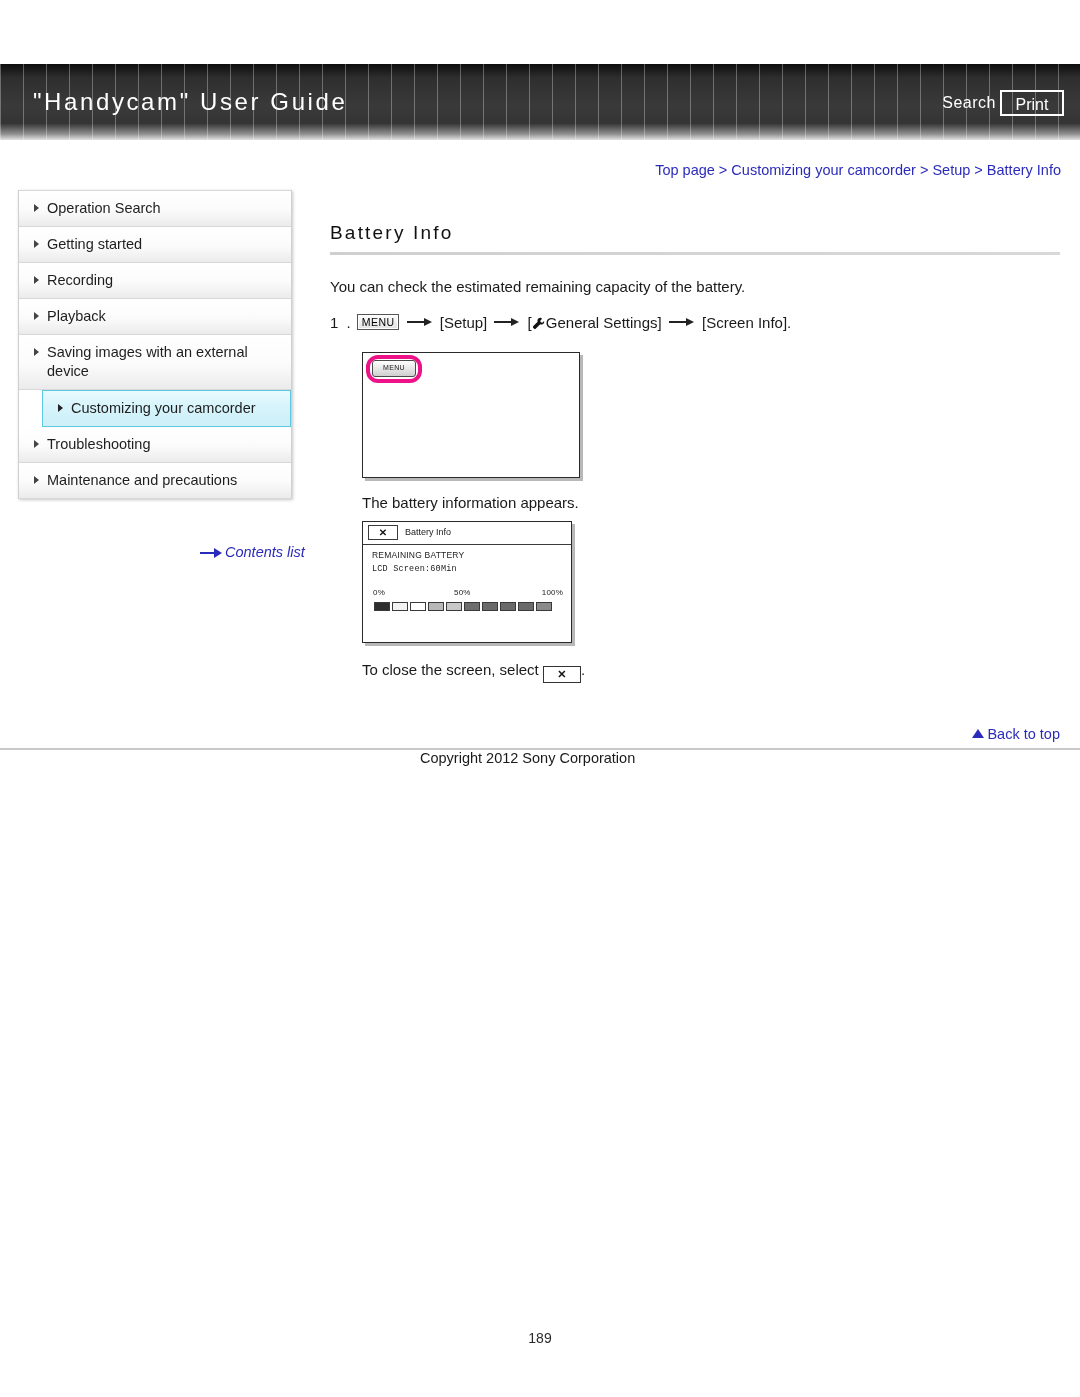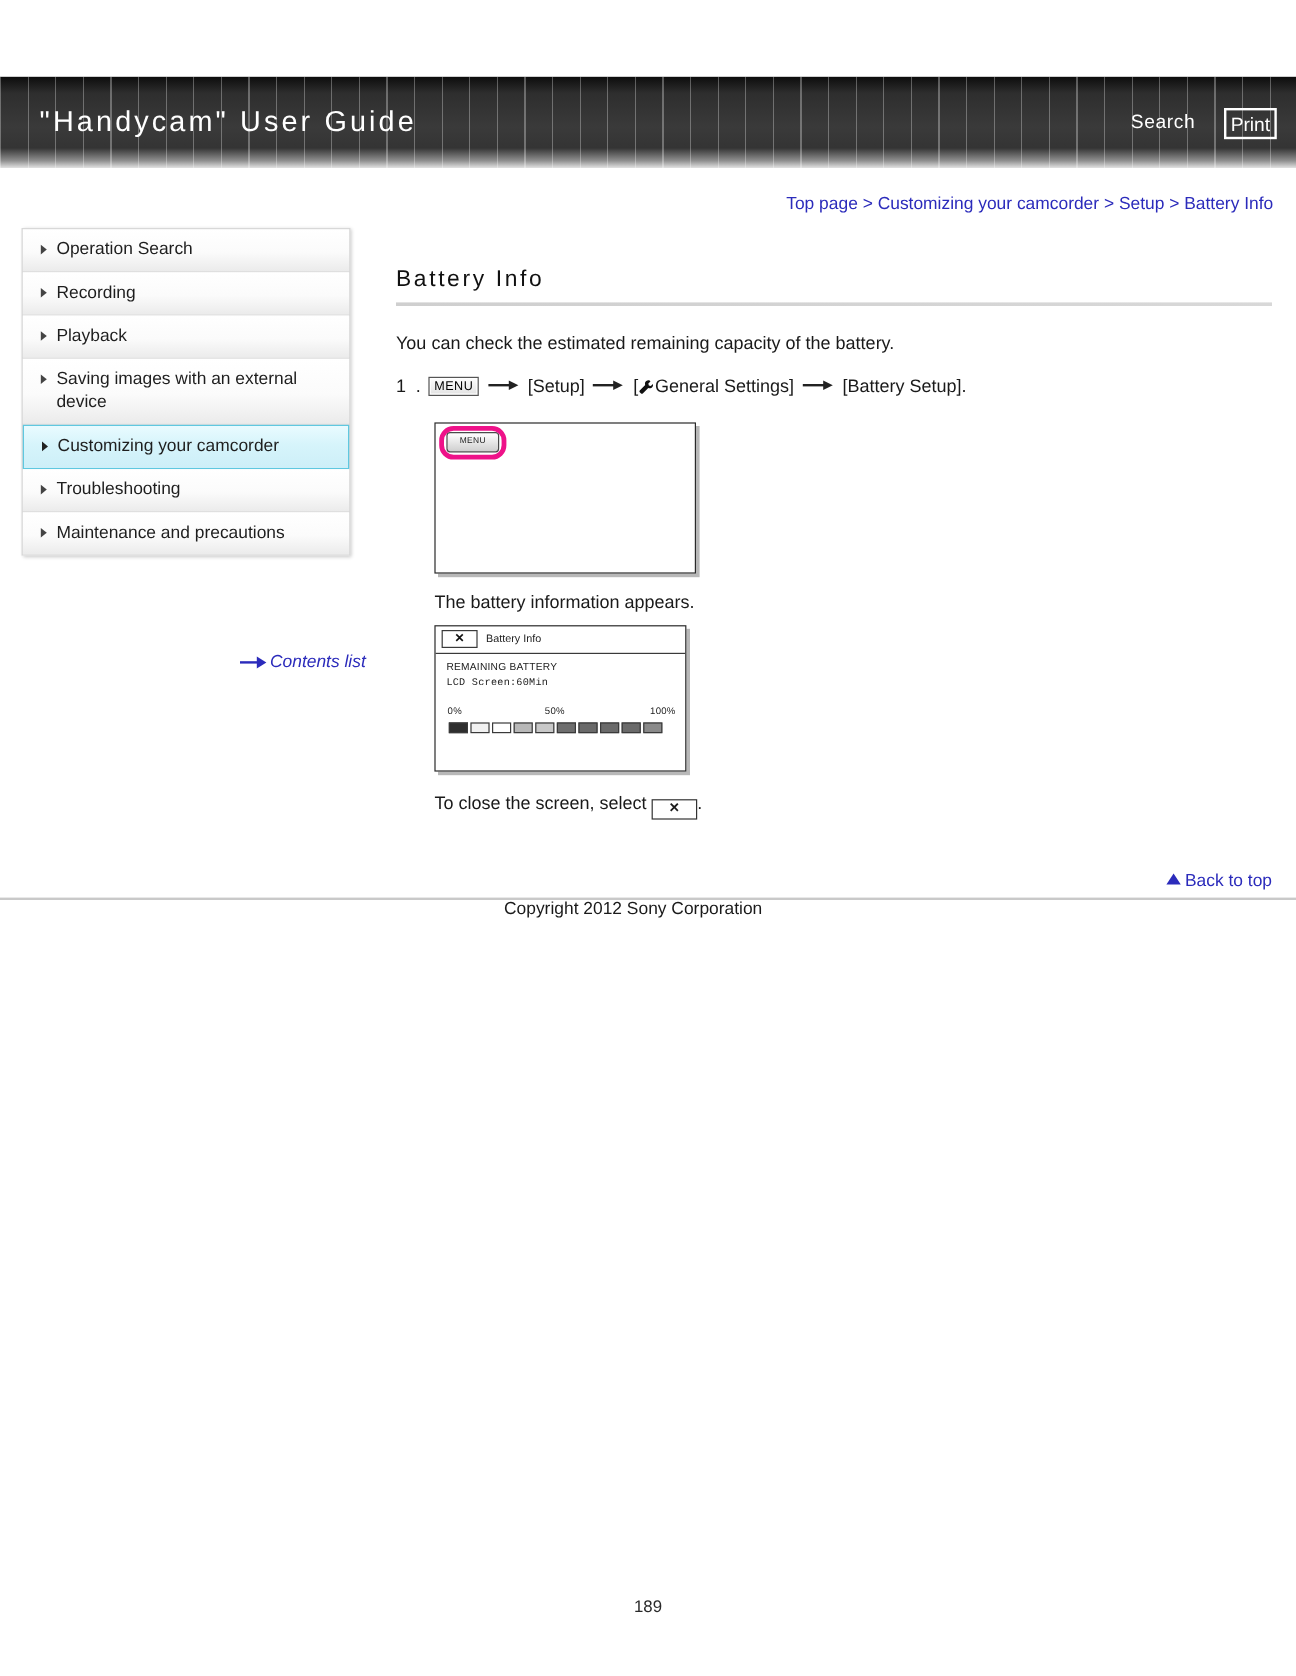--- a/index.html
+++ b/index.html
@@ -59,21 +59,21 @@
     top: 30px;
     color: #ffffff;
     font-size: 16px;
     letter-spacing: 0.5px;
     cursor: pointer;
   }
   .banner-print {
     position: absolute;
     right: 16px;
     top: 26px;
-    width: 44px;
+    width: 64px;
     height: 26px;
     border: 2px solid #ffffff;
     color: #ffffff;
     font-size: 16px;
     text-align: center;
     line-height: 26px;
     background: transparent;
     cursor: pointer;
     box-sizing: border-box;
   }
@@ -123,20 +123,21 @@
     width: 0;
     height: 0;
     border-left: 5px solid #444;
     border-top: 4px solid transparent;
     border-bottom: 4px solid transparent;
   }
   .nav-item.selected {
     background: linear-gradient(to bottom, #e9fbff 0%, #d6f4fb 45%, #cdeff8 100%);
     border: 1px solid #5fc8e0;
     box-shadow: 0 0 0 0 #fff;
+    margin-left: 23px;
   }
   .nav-item.selected .tri {
     border-left-color: #222;
   }
 
   
   .contents-list {
     position: absolute;
     left: 200px;
     top: 544px;
@@ -463,20 +464,24 @@
 
 <div class="breadcrumb">Top page &gt; Customizing your camcorder &gt; Setup &gt; Battery Info</div>
 
 <div class="sidebar">
   <div class="nav-item">
     <span class="tri"></span>
     <span>Operation Search</span>
   </div>
   <div class="nav-item">
     <span class="tri"></span>
+    <span>Getting started</span>
+  </div>
+  <div class="nav-item">
+    <span class="tri"></span>
     <span>Recording</span>
   </div>
   <div class="nav-item">
     <span class="tri"></span>
     <span>Playback</span>
   </div>
   <div class="nav-item">
     <span class="tri"></span>
     <span>Saving images with an external device</span>
   </div>
@@ -508,21 +513,21 @@
   <div class="step">
     <span class="step-num">1 .</span>
     <span class="menu-chip">MENU</span>
     <span class="arrow-r"></span>
     <span>[Setup]</span>
     <span class="arrow-r"></span>
     <span>[</span><span class="wrench"><svg width="13" height="13" viewBox="0 0 16 16">
           <path d="M11.2 1.1c-1.9-.5-3.9.6-4.4 2.5-.2.8-.1 1.6.2 2.3L1.4 11.5c-.5.5-.5 1.3 0 1.8l1.3 1.3c.5.5 1.3.5 1.8 0l5.6-5.6c.7.3 1.5.4 2.3.2 1.9-.5 3-2.5 2.5-4.4l-2.2 2.2-2-.5-.5-2 2.2-2.2z" fill="#111"></path>
         </svg></span><span>General Settings]</span>
     <span class="arrow-r"></span>
-    <span>[Battery Setup].</span>
+    <span>[Screen Info].</span>
   </div>
 
   <div class="lcd1">
     <div class="menu-btn-lcd">
       <span>MENU</span>
     </div>
     <div class="highlight-ring"></div>
   </div>
 
   <div class="caption">The battery information appears.</div>

